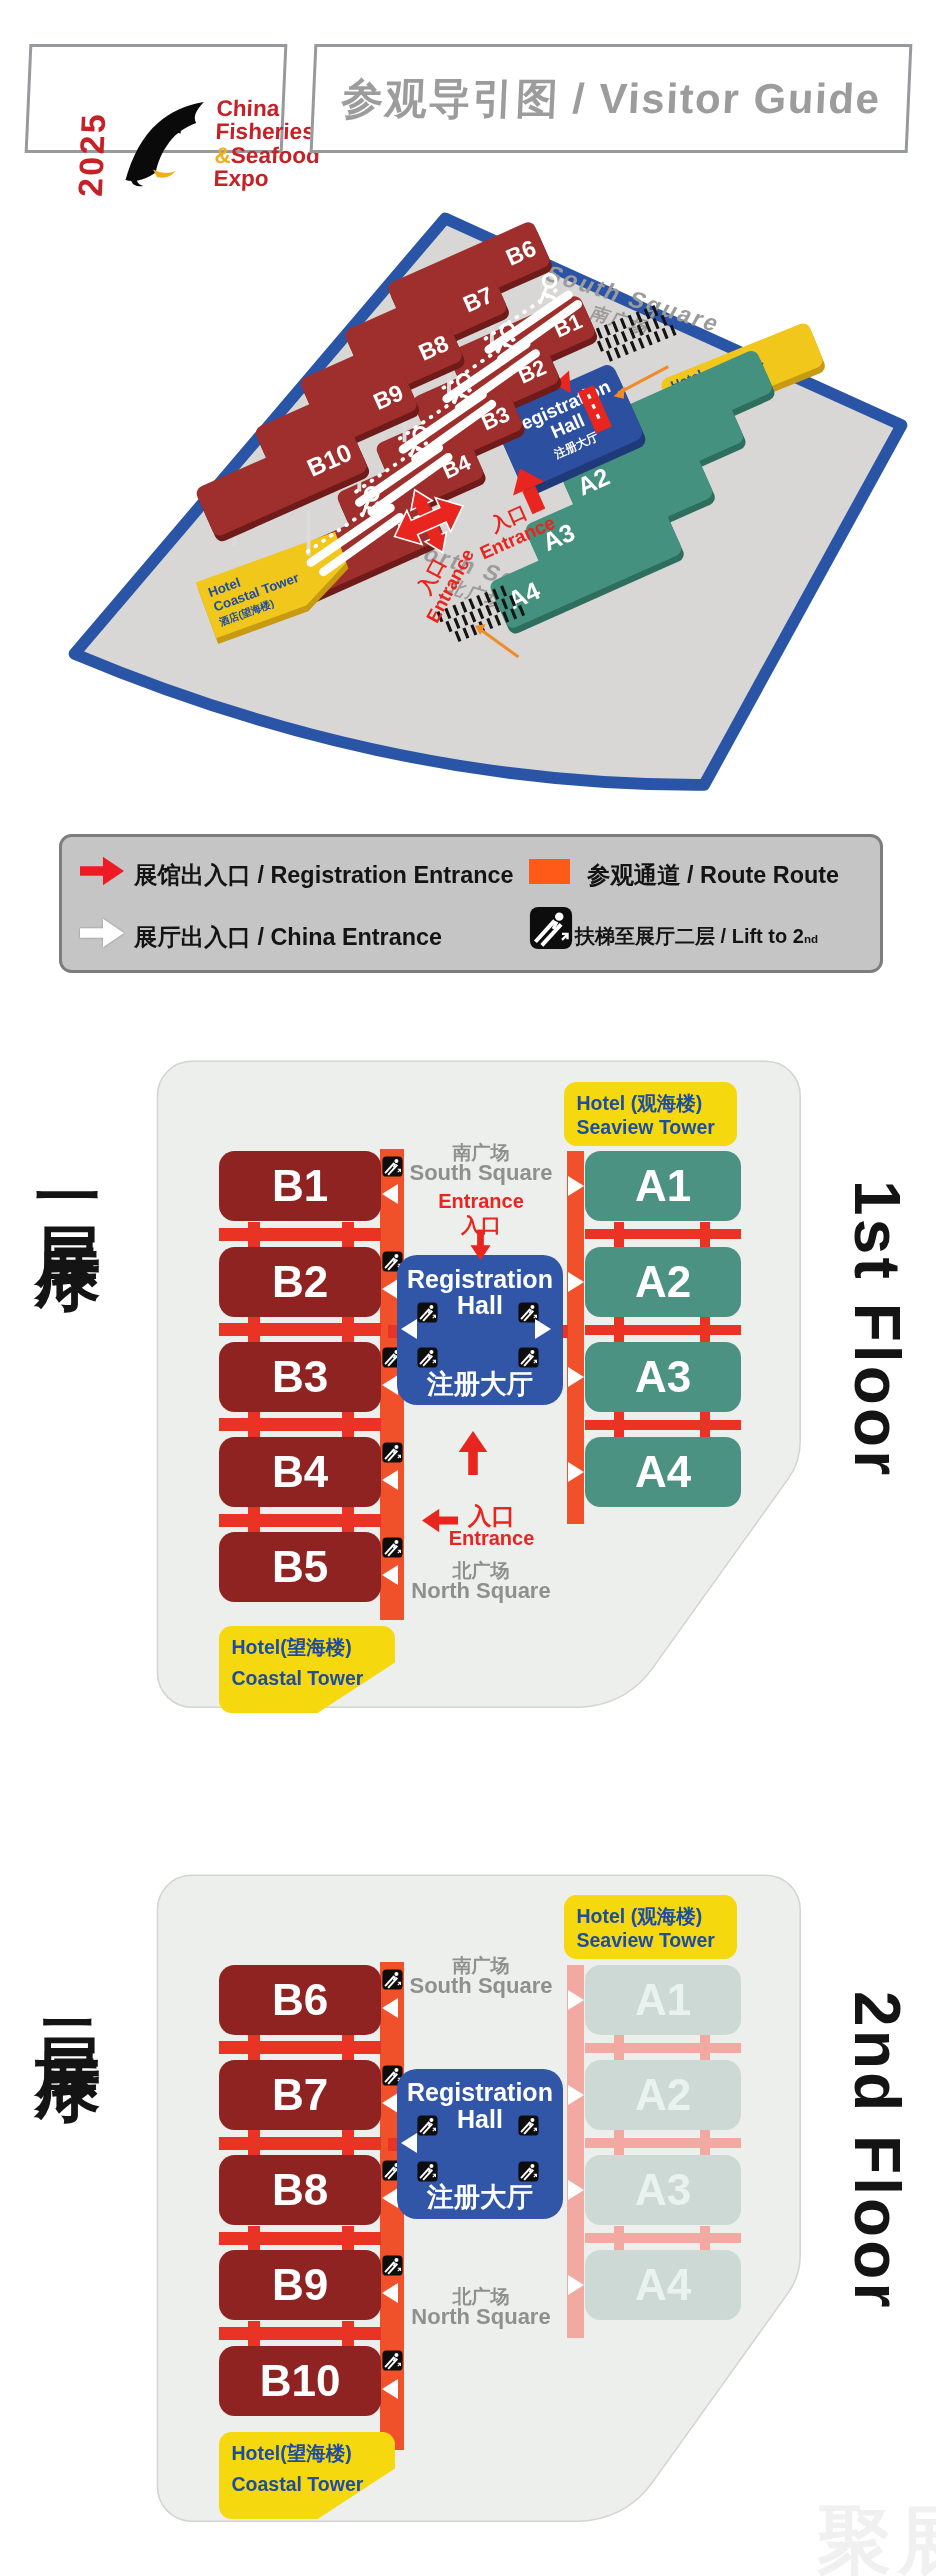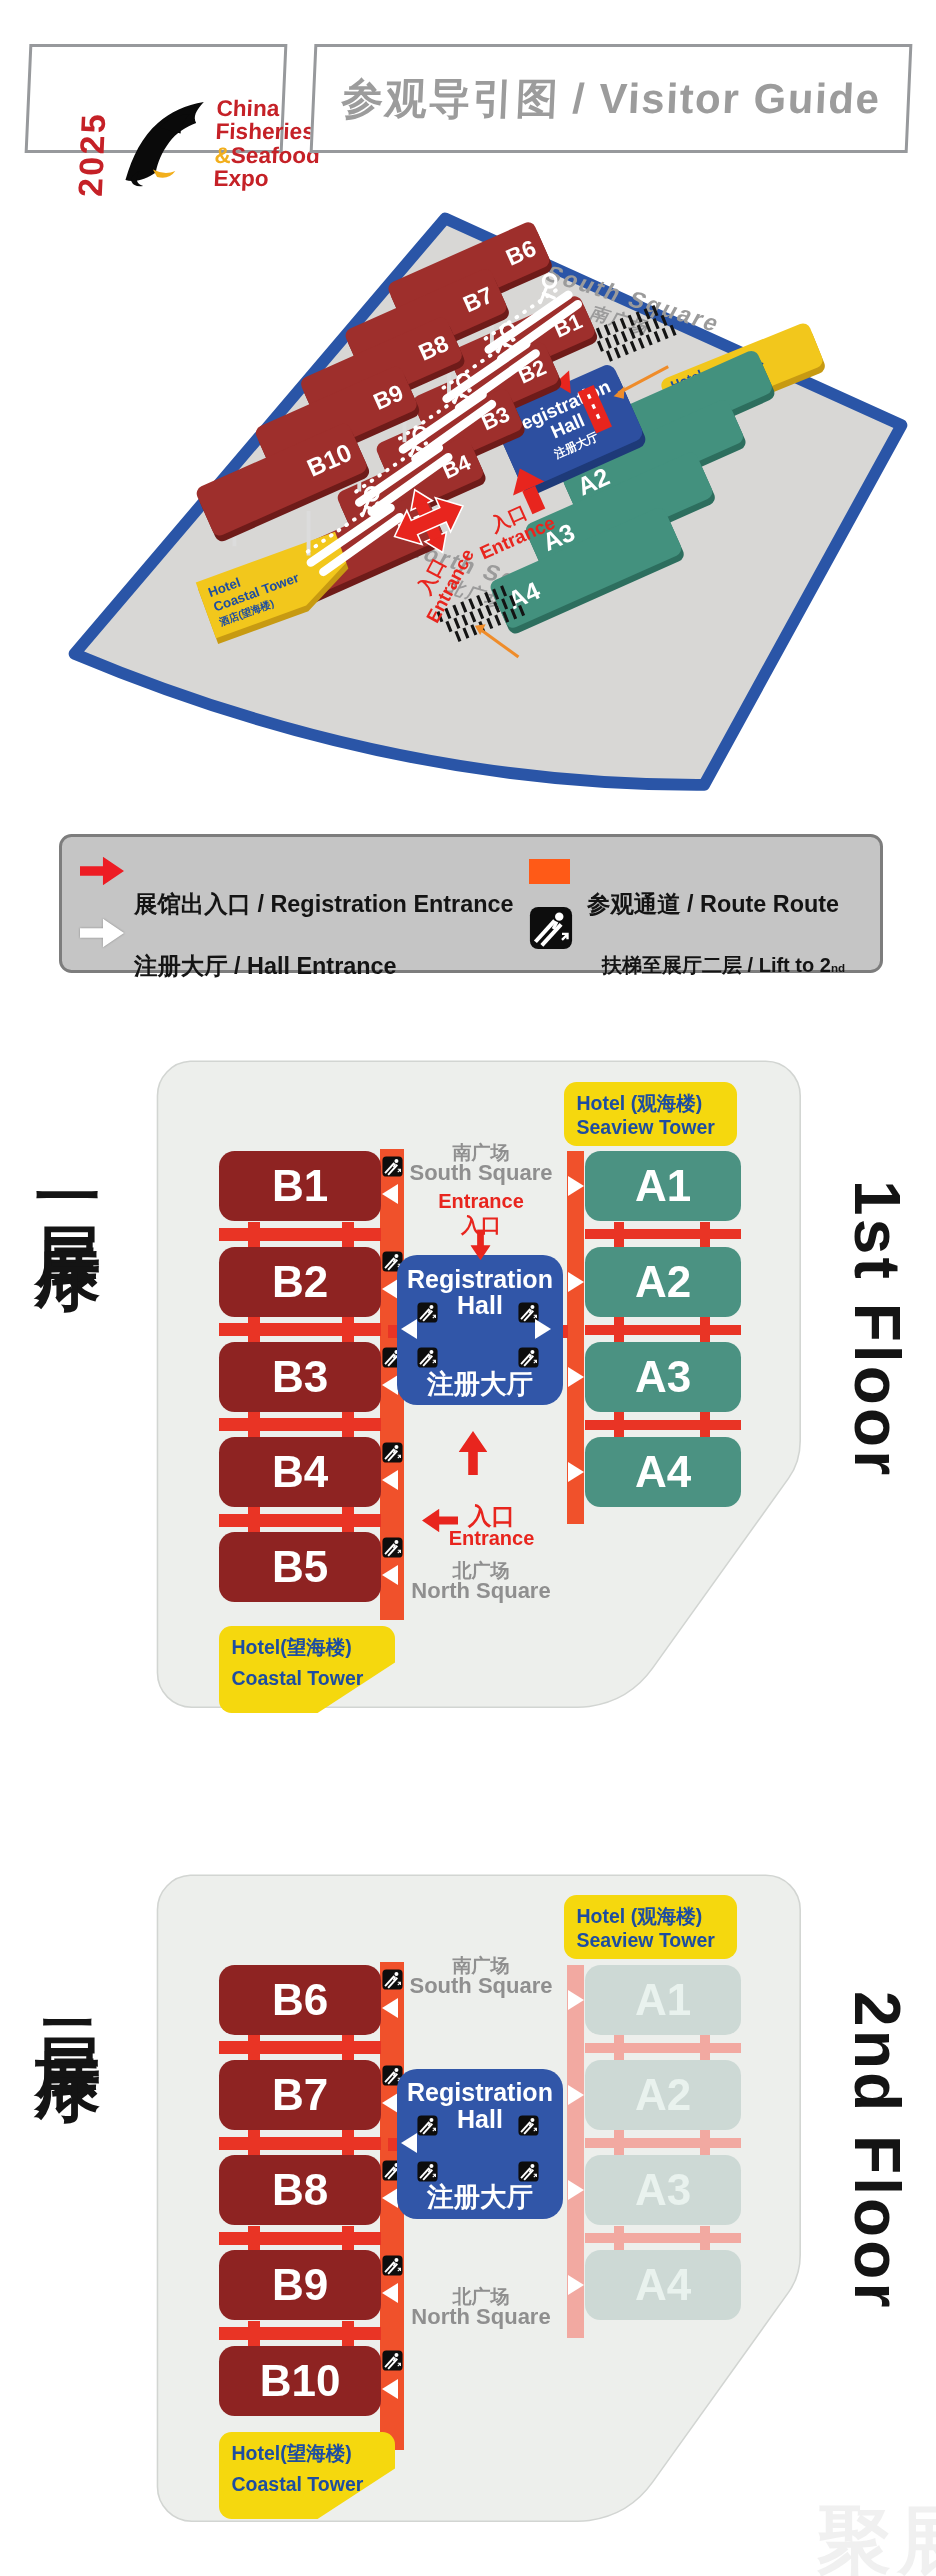--- a/index.html
+++ b/index.html
@@ -15,21 +15,21 @@
   .logo-text{position:absolute;left:187px;top:50px;width:101px;line-height:1.04;font-size:22.6px;
              font-weight:bold;color:#c52127;}
   .logo-amp{color:#f2af1d;}
   .hdr-title{position:absolute;left:312px;top:44px;width:598px;height:109px;display:flex;
              align-items:center;justify-content:center;font-size:42px;font-weight:bold;
              color:#9c9c9c;letter-spacing:1.6px;transform:skewX(-2.5deg);}
 
   
   .legend{position:absolute;left:59px;top:834px;width:824px;height:139px;background:#c5c5c5;
           border:3.9px solid #7d7d7d;border-radius:12.5px;box-sizing:border-box;}
-  .leg-label{position:absolute;font-size:23.4px;font-weight:600;color:#141414;white-space:nowrap;margin-top:29px;}
+  .leg-label{position:absolute;font-size:23.4px;font-weight:600;color:#141414;white-space:nowrap;}
   .leg-label.small{font-size:20px;}
   .leg-sup{font-size:0.58em;}
   .orange-chip{position:absolute;background:#ff5a17;}
 
   
   .ico{position:absolute;}
   .ico use{fill:currentColor;}
   .esc{position:absolute;width:21px;height:21px;}
   .tri-l{position:absolute;width:0;height:0;border-top:10px solid transparent;
          border-bottom:10px solid transparent;border-right:16.4px solid #fff;}
@@ -291,25 +291,25 @@
   <div class="legend"></div>
   <svg class="ico" style="left:80px;top:856px;color:#ed1c24;" width="44" height="30" viewBox="0 0 46 30">
       <use href="#tarrow"></use>
     </svg>
   <div class="leg-label" style="left:134px;top:859px;">展馆出入口 / Registration Entrance</div>
   <div class="orange-chip" style="left:529px;top:859px;width:41px;height:25px;"></div>
   <div class="leg-label" style="left:587px;top:859px;">参观通道 / Route Route</div>
   <svg class="ico shadowed" style="left:80px;top:918px;color:#ffffff;" width="44" height="30" viewBox="0 0 46 30">
       <use href="#tarrow"></use>
     </svg>
-  <div class="leg-label" style="left:134px;top:921px;">注册大厅 / Hall Entrance</div>
+  <div class="leg-label" style="left:134px;top:921px;">展厅出入口 / China Entrance</div>
   <svg class="esc" style="left:529px;top:906px;width:44px;height:44px;" viewBox="0 0 56 56" width="44" height="44">
       <use href="#esc-sym"></use>
     </svg>
-  <div class="leg-label small" style="left:602px;top:923px;">
+  <div class="leg-label small" style="left:575px;top:923px;">
     <span>扶梯至展厅二层 / Lift to 2</span><span class="leg-sup">nd</span><span></span>
   </div>
 
   <div class="side-zh" style="top:1162px;">一层展厅</div>
   <div class="side-en" style="top:1180px;">1st Floor</div>
 
   <svg class="abs" style="left:152px;top:1055px;" width="656" height="664" viewBox="195 1352 840 850">
     <path d="M244,1360 H981 A44,44 0 0 1 1025,1404 V1846 Q1025,1873 1010,1894 L836,2137 Q806,2179 755,2186 Q748,2187 740,2187 H246 A44,44 0 0 1 202,2143 V1404 A44,44 0 0 1 244,1360 Z" fill="#edefec" stroke="#d2d5d2" stroke-width="2"></path>
   </svg>
 

